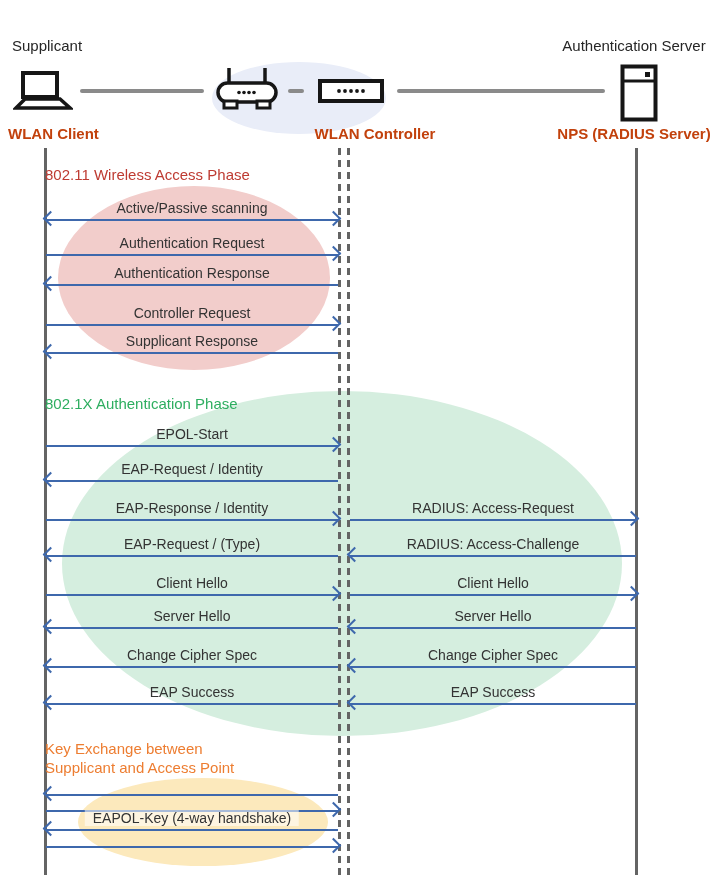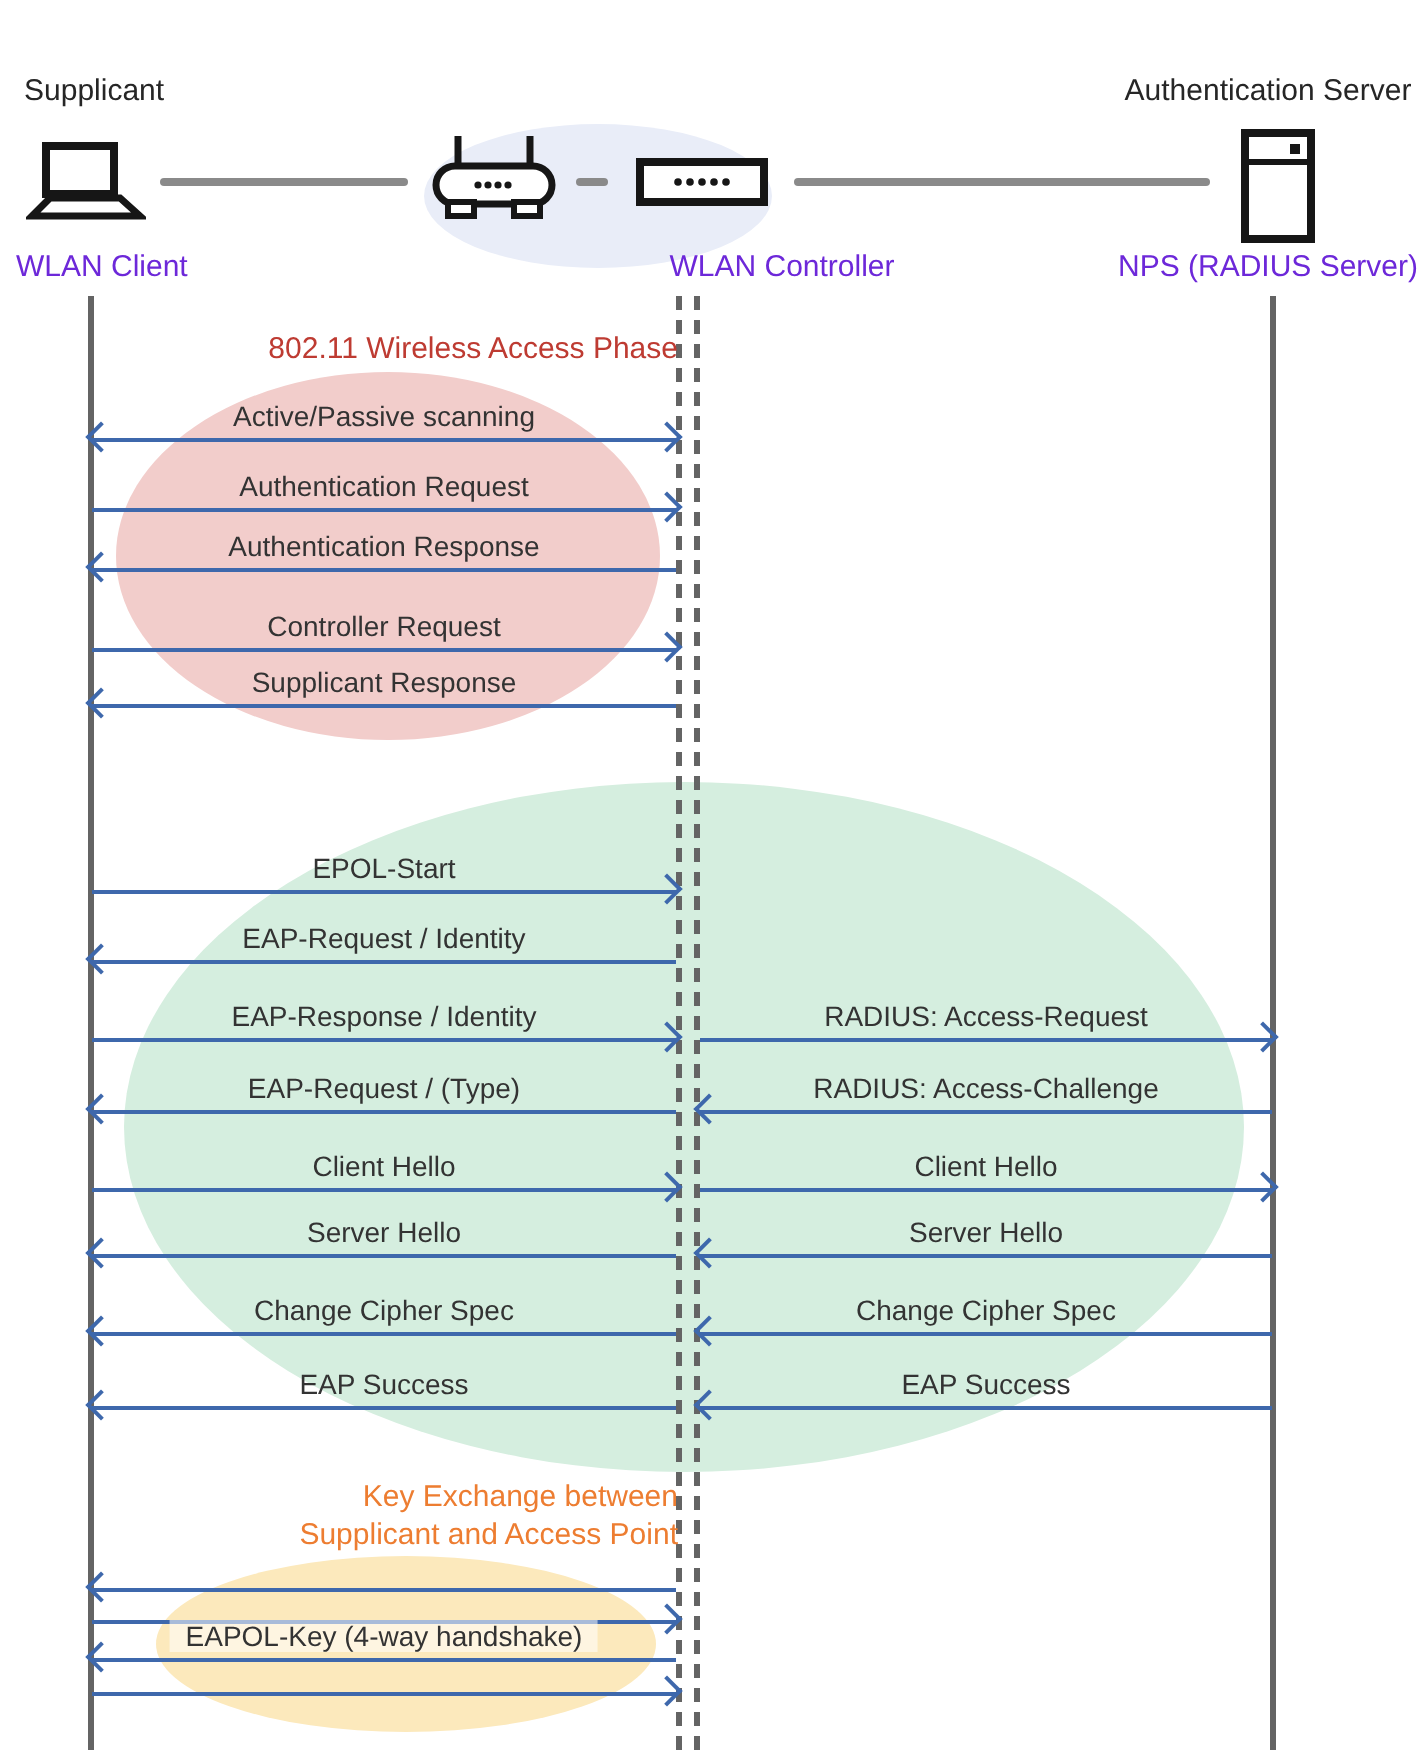--- a/index.html
+++ b/index.html
@@ -3,36 +3,36 @@
 <meta charset="utf-8">
 <style>
   html,body { margin:0; padding:0; background:#ffffff; }
   .stage {
     position:relative; width:713px; height:875px; overflow:hidden;
     font-family:"Liberation Sans", sans-serif; background:#fff;margin-top:18px;
   }
   .abs { position:absolute; }
   .lbl { position:absolute; color:#262626; font-size:15px; white-space:nowrap; }
   .center { text-align:center; }
-  .devlbl { color:#6d28d9; }
+  .devlbl { color:#c2410c;font-weight:bold; }
 
   
   .seg { position:absolute; height:4px; top:71px; background:var(--connector_gray); border-radius:2px; }
 
   
   .lifeline { position:absolute; top:130px; height:730px; width:3px; background:var(--lifeline_gray); z-index:1; }
   .lifeline.dashed {
     background:repeating-linear-gradient(to bottom, var(--lifeline_gray) 0 7px, transparent 7px 12px);
   }
 
   
   .ellipse { position:absolute; border-radius:50%; z-index:0; }
 
   
-  .phase-title { position:absolute; left:45px; width:294px; text-align:right;
+  .phase-title { position:absolute; left:45px; width:294px; text-align:left;
     font-size:15px; line-height:19px; white-space:nowrap; z-index:3; }
 
   
   .arrow { position:absolute; height:0; z-index:2; }
   .aline { position:absolute; left:0; right:0; top:-1.25px; height:2.5px; background:var(--arrow_blue); }
   .head { position:absolute; width:9px; height:9px; top:-7px; border:0 solid var(--arrow_blue); }
   .head.hr { right:-1px; border-top-width:2.5px; border-right-width:2.5px; transform:rotate(45deg); }
   .head.hl { left:-1px;  border-top-width:2.5px; border-left-width:2.5px;  transform:rotate(-45deg); }
   .alabel { position:absolute; left:0; right:0; bottom:4px; text-align:center;
     color:var(--label_text); font-size:14px; white-space:nowrap; }
@@ -89,33 +89,34 @@
 
   <span class="abs" style="left:620px; top:46px;">
     <svg width="38" height="58" viewBox="0 0 38 58">
       <rect x="2.5" y="2.5" width="33" height="53" fill="#fff" stroke="#161616" stroke-width="4"></rect>
       <line x1="3" y1="17" x2="35" y2="17" stroke="#161616" stroke-width="3"></line>
       <rect x="25" y="8" width="5" height="5" fill="#161616"></rect>
     </svg>
   </span>
 
   <div class="lbl devlbl" style="left:8px; top:107px;">WLAN Client</div>
-  <div class="lbl devlbl center" style="left:283px; top:107px; width:160px;padding-left:28px;">WLAN Controller</div>
+  <div class="lbl devlbl center" style="left:267px; top:107px; width:160px;padding-left:28px;">WLAN Controller</div>
   <div class="lbl devlbl center" style="left:524px; top:107px; width:220px;">NPS (RADIUS Server)</div>
 
   <div class="lifeline" style="left:44px;"></div>
   <div class="lifeline dashed" style="left:338px;"></div>
   <div class="lifeline dashed" style="left:347px;"></div>
   <div class="lifeline" style="left:635px;"></div>
 
   <div class="ellipse" style="left:58px; top:168px; width:272px; height:184px; background:var(--ellipse_pink);"></div>
   <div class="ellipse" style="left:62px; top:373px; width:560px; height:345px; background:var(--ellipse_green);"></div>
   <div class="ellipse" style="left:78px; top:760px; width:250px; height:88px; background:var(--ellipse_yellow);"></div>
 
   <div class="phase-title" style="top:147px; color:var(--phase1_red);">802.11 Wireless Access Phase</div>
+  <div class="phase-title" style="top:376px; color:var(--phase2_green);">802.1X Authentication Phase</div>
   <div class="phase-title" style="top:721px; color:var(--phase3_orange);">
     <div>Key Exchange between</div>
     <div>Supplicant and Access Point</div>
   </div>
 
   <div class="abs" style="left:0; top:0; width:713px; height:875px;">
       <div class="arrow" style="left: 46px; top: 202px; width: 292px;">
         <div class="aline"></div>
         <div class="head hr"></div>
         <div class="head hl"></div>

